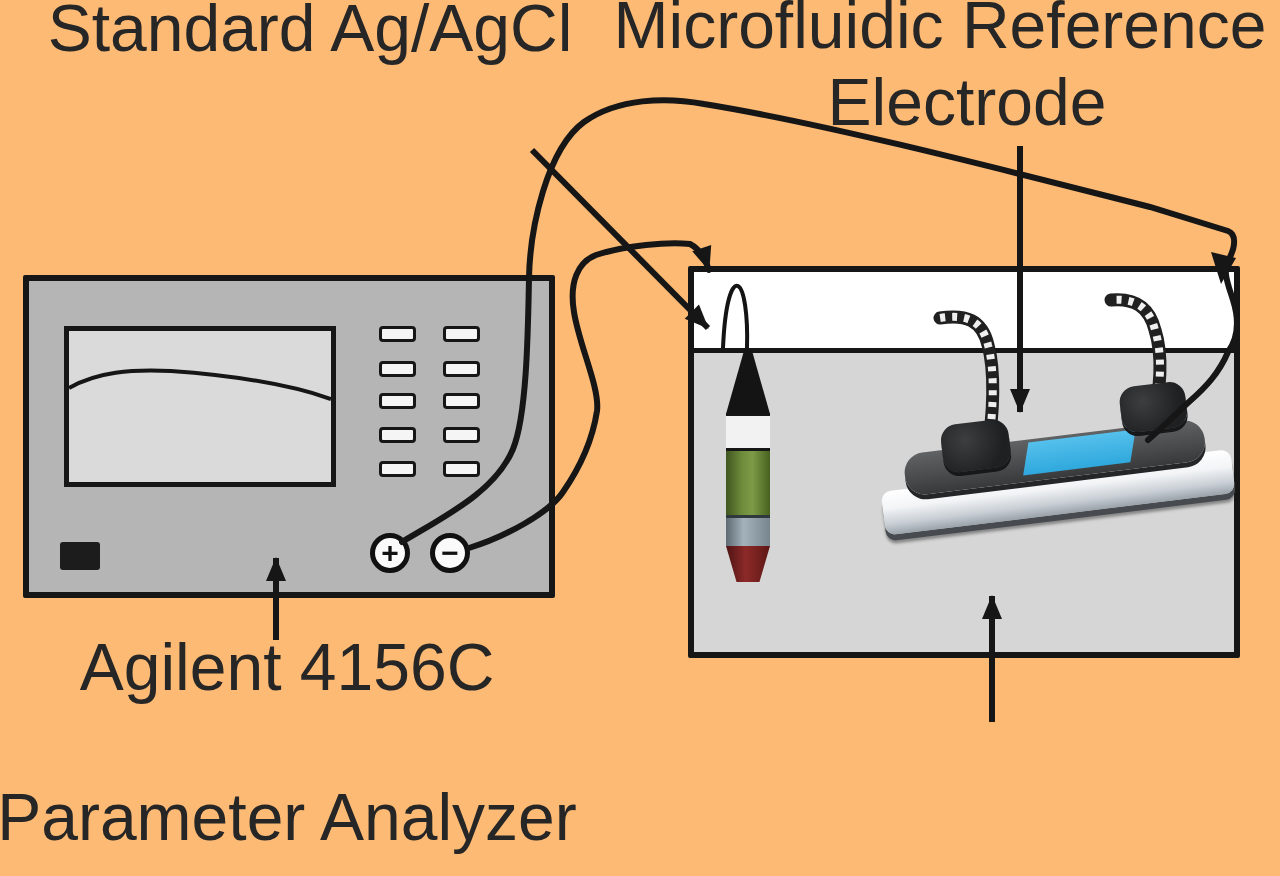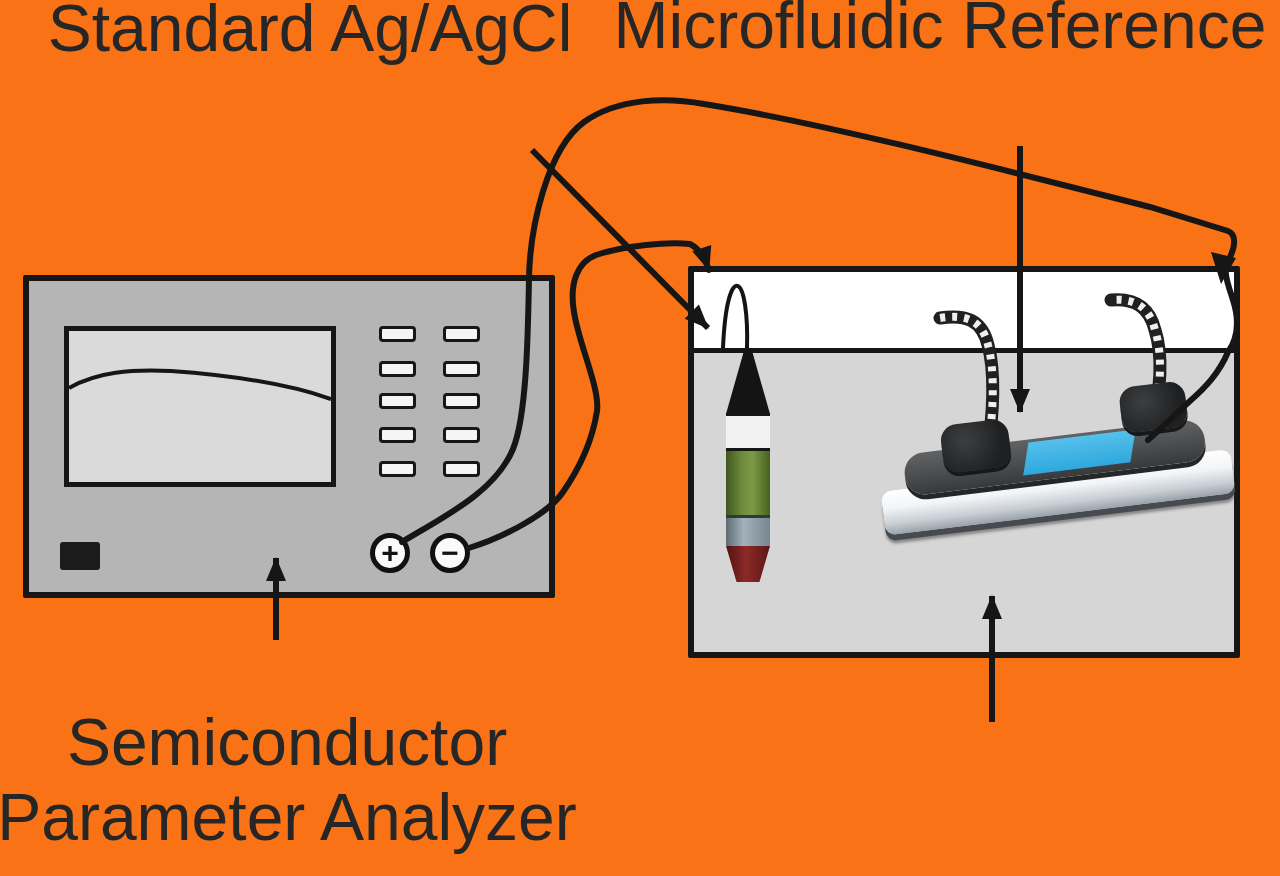--- a/index.html
+++ b/index.html
@@ -1,17 +1,17 @@
 <!DOCTYPE html>
 <html><head>
 <meta charset="utf-8">
 <style>
   html,body{margin:0;padding:0;background:#ffffff;}
   .canvas{
-    position:relative;width:1280px;height:876px;background:#f97316;overflow:hidden;
+    position:relative;width:1280px;height:876px;background:#fdba74;overflow:hidden;
     font-family:"Liberation Sans", sans-serif;color:#222;
   }
   .lbl{position:absolute;white-space:nowrap;font-size:66px;line-height:66px;color:#262626;
        transform:translateX(-50%);text-align:center;}
   
   .analyzer{position:absolute;left:23px;top:275px;width:532px;height:323px;
             background:#b5b5b5;border:6px solid #161616;box-sizing:border-box;border-radius:2px;}
   .display{position:absolute;left:35px;top:45px;width:272px;height:161px;background:#dadada;
            border:5px solid #161616;box-sizing:border-box;}
   .display svg{display:block;width:262px;height:151px;}
@@ -56,20 +56,21 @@
   .overlay{position:absolute;left:0;top:0;width:1280px;height:876px;pointer-events:none;}
   .insvg{position:absolute;left:0;top:0;width:540px;height:380px;}
 </style>
 </head>
 <body>
 
 <div class="canvas">
 
   <div class="lbl" style="left:310px;top:-5px;">Standard Ag/AgCl</div>
   <div class="lbl" style="left:940px;top:-8px;">Microfluidic Reference</div>
+  <div class="lbl" style="left:967px;top:69px;">Electrode</div>
 
   <div class="analyzer">
     <div class="display">
       <svg viewBox="0 0 262 151">
         <path d="M 0 57 C 28 41 62 38 102 40 C 172 45 225 55 262 68" fill="none" stroke="#161616" stroke-width="4"></path>
       </svg>
     </div>
     <div class="btn" style="left:350px;top:45px;"></div>
     <div class="btn" style="left:414px;top:45px;"></div>
     <div class="btn" style="left:350px;top:80px;"></div>
@@ -114,21 +115,21 @@
 
     <div class="device">
       <div class="slide"></div>
       <div class="bar"></div>
       <div class="chan"></div>
       <div class="conn" style="left:66px;top:0;"></div>
       <div class="conn" style="left:248px;top:-16px;width:66px;height:46px;"></div>
     </div>
   </div>
 
-  <div class="lbl" style="left:287px;top:709px;">Semiconductor</div>
+  <div class="lbl" style="left:287px;top:634px;">Agilent 4156C</div>
   <div class="lbl" style="left:287px;top:784px;">Parameter Analyzer</div>
 
   <svg class="overlay" viewBox="0 0 1280 876">
     <defs>
       <marker id="ah" markerUnits="userSpaceOnUse" markerWidth="28" markerHeight="24" refX="24" refY="11" orient="auto">
         <path d="M 1 1 L 25 11 L 1 21 Z" fill="#161616"></path>
       </marker>
     </defs>
 
     <path d="M 402 542 C 445 516 495 492 513 449 C 527 415 528 330 529 278

